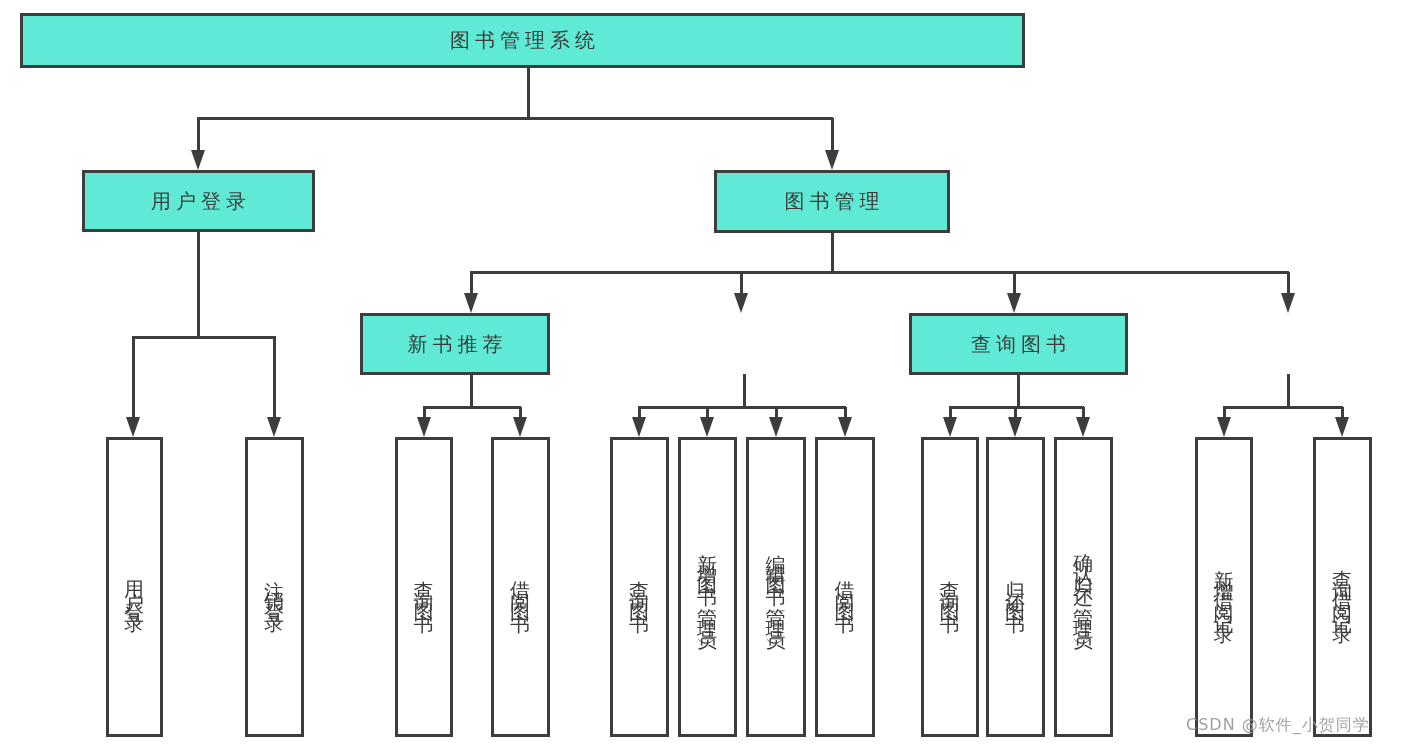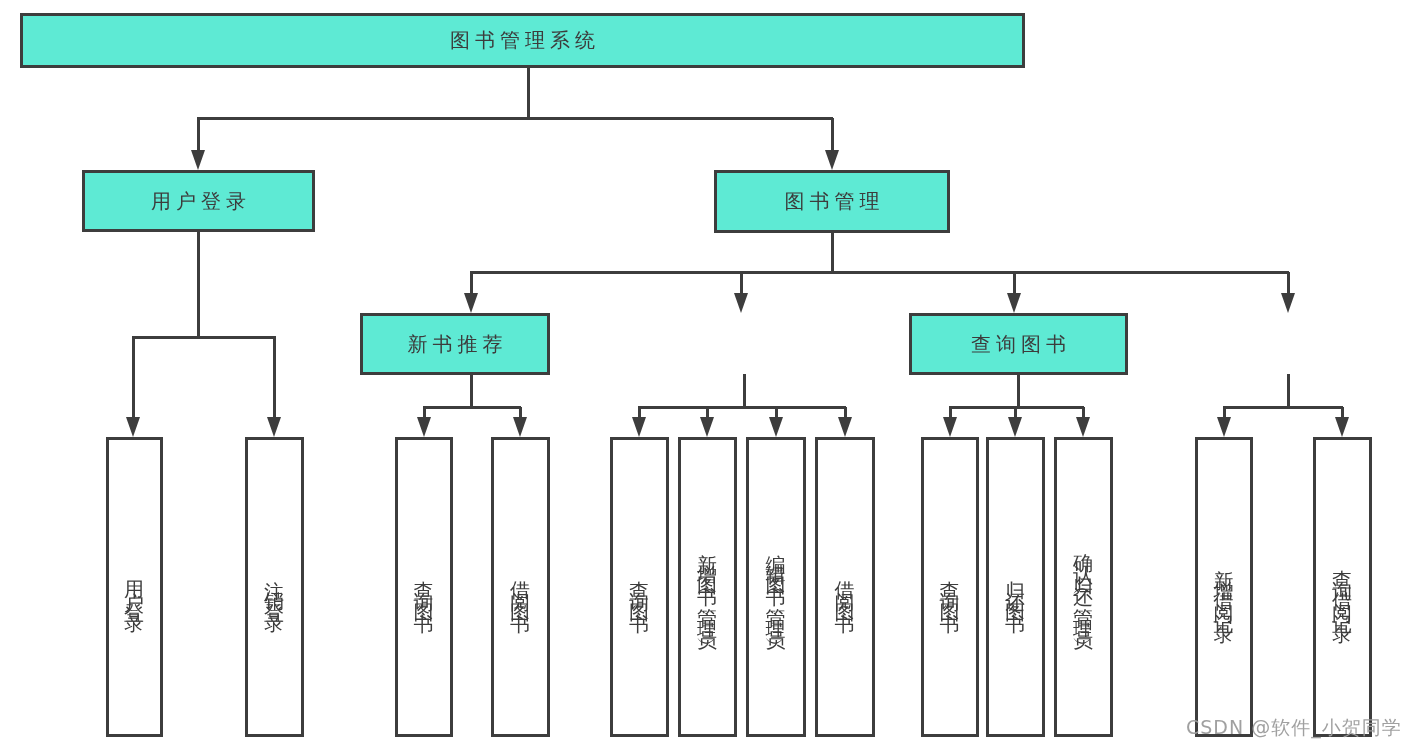--- a/index.html
+++ b/index.html
@@ -51,21 +51,21 @@
     position: absolute;
     width: 0; height: 0;
     border-left: 7px solid transparent;
     border-right: 7px solid transparent;
     border-top: 20px solid #3d3d3d;
   }
   .watermark {
     position: absolute;
     left: 1186px;
     top: 715px;
-    font-size: 19px;
+    font-size: 16px;
     color: rgba(155,155,155,0.95);
     letter-spacing: 1px;
     white-space: nowrap;
     z-index: 5;
   }
 </style>
 </head>
 <body>
 
 <div class="canvas">

